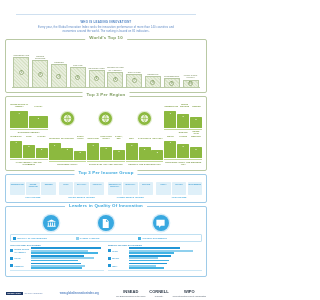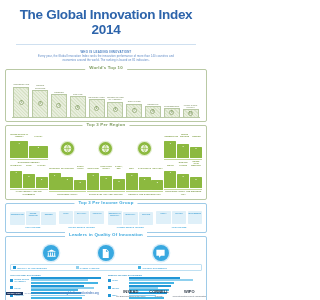--- a/index.html
+++ b/index.html
@@ -132,21 +132,20 @@
   .flogos { display:flex; align-items:center; gap:4px; }
   .flogo { font-size:1.9px; color:#54616e; text-align:center; line-height:1.2; }
   .flogo .lmark { font-size:4px; color:#2f3b49; font-weight:bold; display:block; }
 </style>
 </head>
 <body>
 
 <div class="page">
 
   <div class="header">
-    <div class="title">The Global Innovation Index 2014</div>
     <div class="hdr-rule"></div>
     <div class="kicker">WHO IS LEADING INNOVATION?</div>
     <div class="blurb">Every year, the Global Innovation Index ranks the innovation performance of more than 140 countries and economies around the world. The ranking is based on 81 indicators.</div>
   </div>
 
   <div class="section">
     <div class="frame">
       <div class="sec-title">World's Top 10</div>
       <div class="top10" id="top10-row">
           <div class="t10-col">

